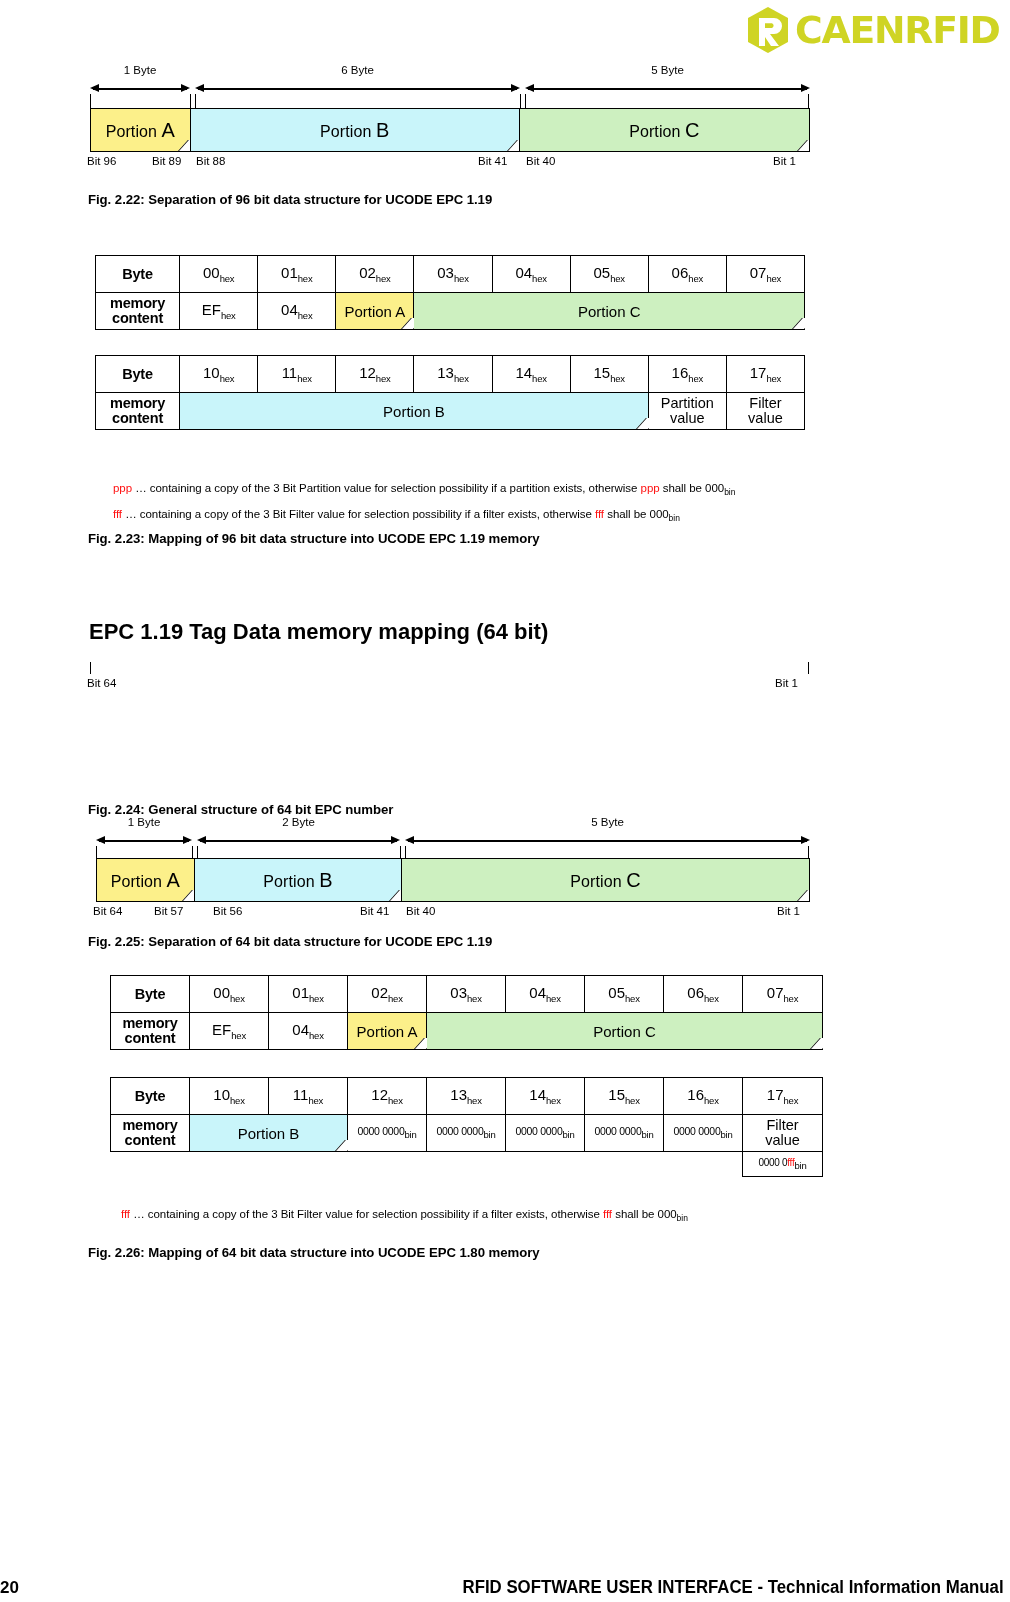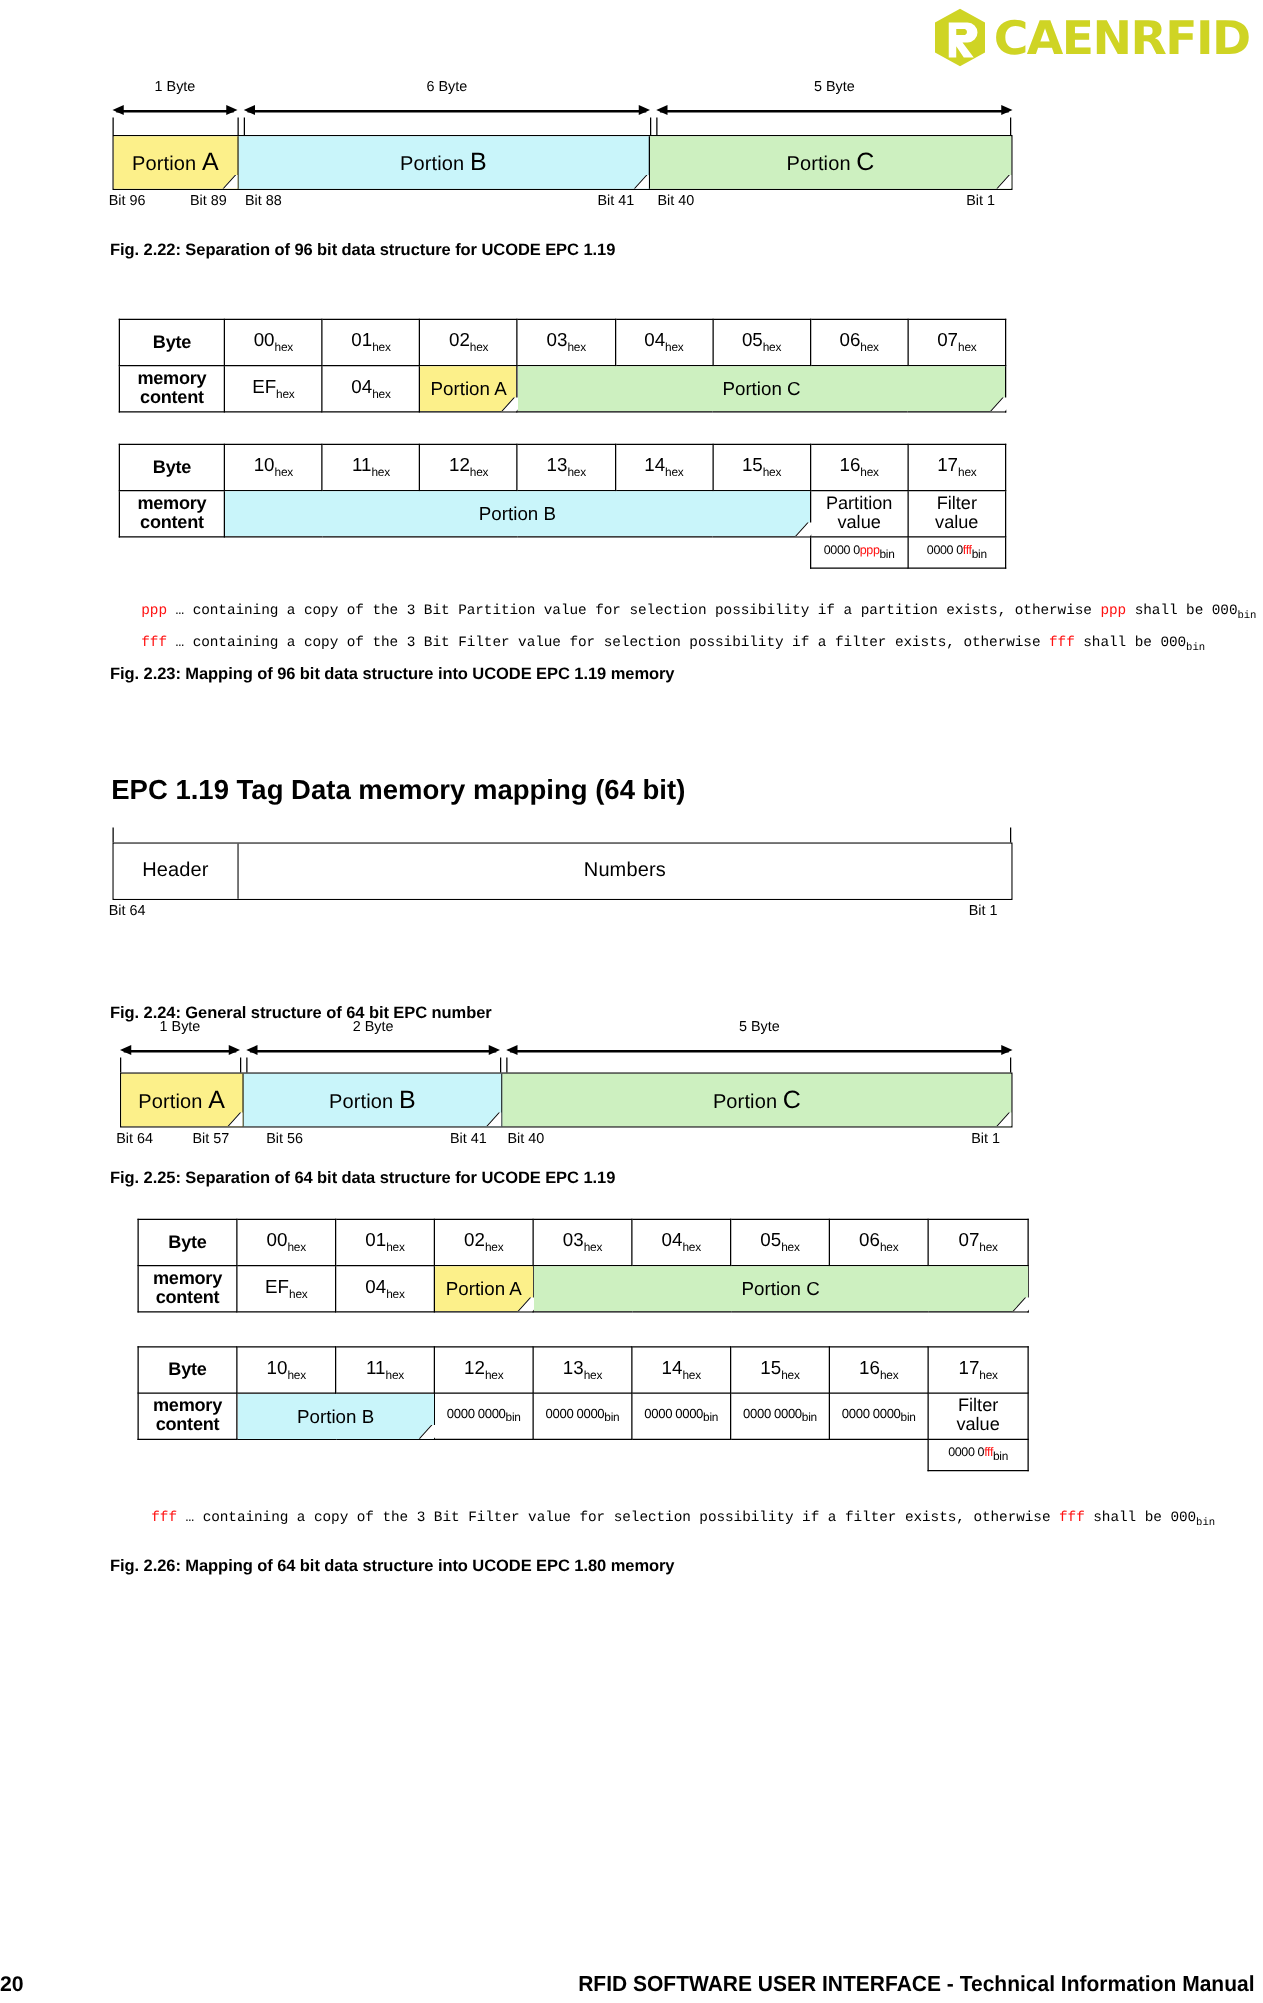--- a/index.html
+++ b/index.html
@@ -236,21 +236,21 @@
   .memtable td.sm-bin {
     font-size: 10px;
     height: 22px;
     letter-spacing: -0.3px;
   }
   .red { color: #ff1111; }
 
   
   .footnote {
     position: absolute;
-    font-family: Liberation Mono, monospace;
+    font-family: Liberation Sans, sans-serif;
     font-size: 11.5px;
     color: #000;
     white-space: nowrap;
     letter-spacing: -0.05px;
     padding-left: 16px;
   }
   .footnote .sub {
     font-size: 8.5px;
     vertical-align: sub;
   }
@@ -415,25 +415,20 @@
   </tr>
   <tr>
     <td class="hdr2" style="white-space:pre-line;">memory
 content</td>
     <td class="cyan" colspan="6"><span>Portion B</span><span class="notch"></span></td>
     <td class="two-line" style="white-space:pre-line;">Partition
 value</td>
     <td class="two-line" style="white-space:pre-line;">Filter
 value</td>
   </tr>
-  <tr>
-    <td class="noborder" colspan="7"></td>
-    <td class="sm-bin"><span>0000 0</span><span class="red">ppp</span><span class="sub">bin</span></td>
-    <td class="sm-bin"><span>0000 0</span><span class="red">fff</span><span class="sub">bin</span></td>
-  </tr>
 </tbody>
   </table>
 
 <div class="footnote" style="left:97px; top:482px;">
   <span class="red">ppp</span><span> … containing a copy of the 3 Bit Partition value for selection possibility if a partition exists, otherwise </span><span class="red">ppp</span><span> shall be 000</span><span class="sub">bin</span>
 </div>
 
 <div class="footnote" style="left:97px; top:508px;">
   <span class="red">fff</span><span> … containing a copy of the 3 Bit Filter value for selection possibility if a filter exists, otherwise  </span><span class="red">fff</span><span> shall be 000</span><span class="sub">bin</span>
 </div>
@@ -443,28 +438,20 @@
 <div class="section-heading" style="left:89px; top:619px;">EPC 1.19 Tag Data memory mapping (64 bit)</div>
 
 <div class="diagram" style="left:90px; top:662px; width:720px;">
 
 
   <div style="position:relative; height:12px;">
     <div class="tick" style="left:0px;   top:0; height:12px;"></div>
     <div class="tick" style="left:718px; top:0; height:12px;"></div>
   </div>
 
-  <div class="portion-bar" style="height:46px;">
-    <div class="portion" style="width:100px; background:#ffffff;">
-      <span class="p-text">Header</span>
-    </div>
-    <div class="portion" style="width:620px; background:#ffffff;">
-      <span class="p-text">Numbers</span>
-    </div>
-  </div>
 
   <div class="bit-row">
     <span class="bit-label" style="left:-3px;">Bit 64</span>
     <span class="bit-label" style="left:685px;">Bit 1</span>
   </div>
 </div>
 
 <div class="fig-caption" style="left:88px; top:786px;margin-top:16px;">Fig. 2.24: General structure of 64 bit EPC number</div>
 
 <div class="diagram" style="left:96px; top:816px; width:714px;">

